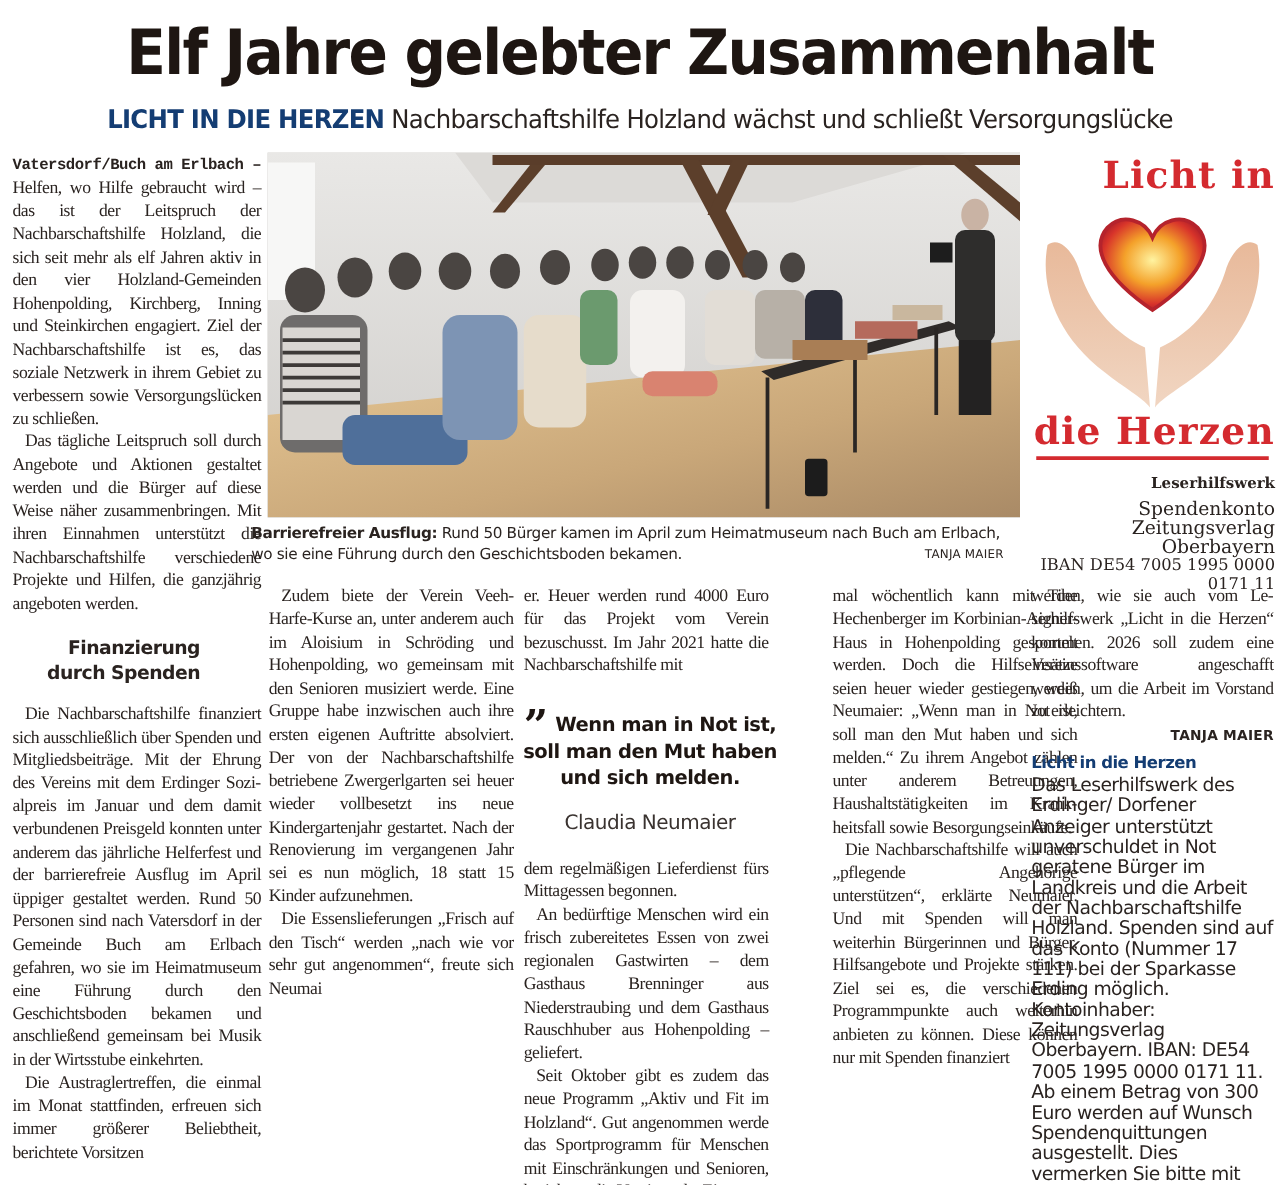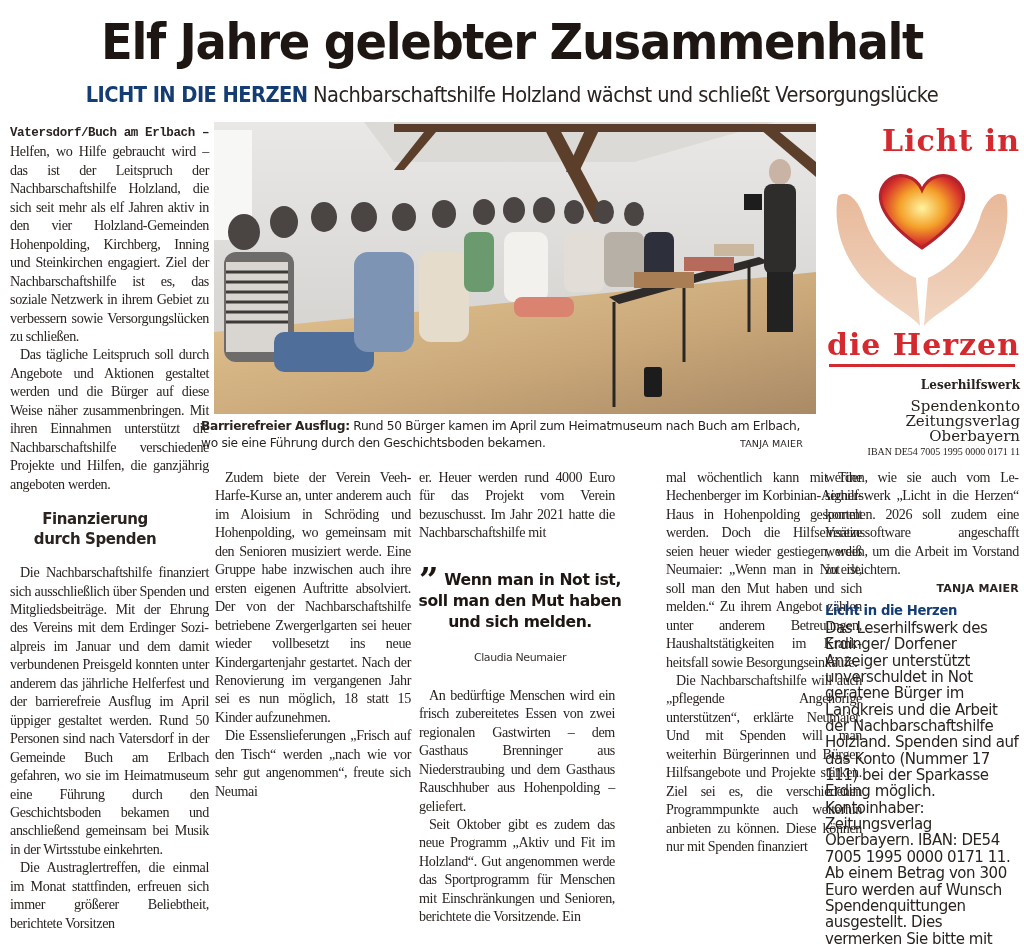--- a/index.html
+++ b/index.html
@@ -25,21 +25,21 @@
     font-size: 14.1px; line-height: 18.45px; text-align: justify; hyphens: manual;
     color: #2a2320; letter-spacing: -0.35px;
   }
   .col p { text-indent: 10px; }
   .col p.noindent { text-indent: 0; }
   .dateline { font-family: Liberation Mono, monospace; font-weight: bold; font-size: 12.5px; letter-spacing: -0.4px; }
 
   .subhead {
     font-family: "DejaVu Sans", sans-serif; font-weight: bold; font-size: 15px;
     line-height: 20px; color: #2a2320; padding-left: 20px; margin: 16px 0 14px 0;
-    text-align: center; letter-spacing: -0.4px;
+    text-align: right; letter-spacing: -0.4px;
   }
 
   .photo {
     position: absolute; left: 214px; top: 122px; width: 602px; height: 292px;
     overflow: hidden; background: #d8d6d2;
   }
   .caption {
     position: absolute; left: 201px; top: 418px; width: 602px;
     font-family: "DejaVu Sans", sans-serif; font-size: 12.2px; line-height: 17px;
     color: #2a2320; letter-spacing: -0.3px;
@@ -55,21 +55,21 @@
   .logo-line { width: 186px; height: 3px; background: #d42a2f; margin: 2px auto 10px; }
   .logo-sub { font-family: "DejaVu Serif", serif; font-weight: bold; font-size: 12px; line-height: 16px; color: #2a2320; }
   .logo-small { font-family: "DejaVu Serif", serif; font-size: 15px; line-height: 15px; color: #2a2320; }
 
   .quote {
     margin: 28px 0 18px -4px; width: 210px; text-align: center;
     font-family: "DejaVu Sans", sans-serif; font-weight: bold; font-size: 15.6px;
     line-height: 21px; color: #1e1612; letter-spacing: -0.4px;
   }
   .quote .qmark { font-size: 34px; line-height: 0; vertical-align: -7px; margin-right: 6px; font-family: "DejaVu Serif", serif; }
-  .quote-author { font-family: "DejaVu Sans", sans-serif; font-weight: normal; font-size: 11px; margin-top: 14px; color: #3a3330; }
+  .quote-author { font-family: "DejaVu Sans", sans-serif; font-weight: normal; font-size: 16px; margin-top: 14px; color: #3a3330; }
 
   .author-sign {
     text-align: right; font-family: "DejaVu Sans", sans-serif; font-weight: bold;
     font-size: 11px; letter-spacing: 0.2px; margin-top: 1px;
   }
   .infobox { position: absolute; left: 825px; top: 602px; width: 198px; font-family: "DejaVu Sans", sans-serif; }
   .infobox h3 { font-size: 13.2px; line-height: 18px; color: #143d73; font-weight: bold; letter-spacing: -0.4px; }
   .infobox p { font-size: 15px; line-height: 16.35px; color: #2a2320; letter-spacing: -0.45px; }
 </style>
 </head>
@@ -185,34 +185,35 @@
     </defs>
     <path d="M14,38 C8,70 20,110 60,140 C75,152 90,160 96,168 L92,120 C70,110 50,90 40,60 C36,45 24,30 14,38 Z" fill="url(#skin)"></path>
     <path d="M182,38 C188,70 176,110 136,140 C121,152 106,160 100,168 L104,120 C126,110 146,90 156,60 C160,45 172,30 182,38 Z" fill="url(#skin)"></path>
     <path d="M98,90 C60,64 48,40 62,24 C74,12 92,18 98,32 C104,18 122,12 134,24 C148,40 136,64 98,90 Z" fill="url(#heartfill)" stroke="#b5232c" stroke-width="3"></path>
   </svg>
   <div class="logo-title" style="margin-top:-4px;">die Herzen</div>
   <div class="logo-line"></div>
   <div class="logo-sub">Leserhilfswerk</div>
   <div class="logo-small" style="margin-top:6px;">Spendenkonto</div>
   <div class="logo-small">Zeitungsverlag Oberbayern</div>
-  <div class="logo-small" style="font-size:10px;font-family:Liberation Serif, serif;">IBAN DE54 7005 1995 0000 0171 11</div>
+  <div class="logo-small" style="font-size:13px;">IBAN DE54 7005 1995 0000 0171 11</div>
 </div>
 
 <div class="col" style="left:215px; top:468px; width:196px;">
   <p>Zudem biete der Verein Veeh-Harfe-Kurse an, unter anderem auch im Aloisium in Schröding und Hohenpolding, wo ge­meinsam mit den Senioren mu­siziert werde. Eine Gruppe ha­be inzwischen auch ihre ersten eigenen Auftritte absolviert. Der von der Nachbarschaftshil­fe betriebene Zwergerlgarten sei heuer wieder vollbesetzt ins neue Kindergartenjahr gestar­tet. Nach der Renovierung im vergangenen Jahr sei es nun möglich, 18 statt 15 Kinder auf­zunehmen.</p>
   <p>Die Essenslieferungen „Frisch auf den Tisch“ werden „nach wie vor sehr gut ange­nommen“, freute sich Neumai­</p>
 </div>
 
 <div class="col" style="left:419px; top:468px; width:196px;">
   <p class="noindent">er. Heuer werden rund 4000 Eu­ro für das Projekt vom Verein bezuschusst. Im Jahr 2021 hatte die Nachbarschaftshilfe mit</p>
   <div class="quote">
     <span class="qmark">”</span><span>Wenn man in Not ist, soll man den Mut haben und sich melden.</span>
     <div class="quote-author">Claudia Neumaier</div>
   </div>
+  <p class="noindent">dem regelmäßigen Lieferdienst fürs Mittagessen begonnen.</p>
   <p>An bedürftige Menschen wird ein frisch zubereitetes Essen von zwei regionalen Gastwir­ten – dem Gasthaus Brenninger aus Niederstraubing und dem Gasthaus Rauschhuber aus Ho­henpolding – geliefert.</p>
   <p>Seit Oktober gibt es zudem das neue Programm „Aktiv und Fit im Holzland“. Gut angenom­men werde das Sportpro­gramm für Menschen mit Ein­schränkungen und Senioren, berichtete die Vorsitzende. Ein­</p>
 </div>
 
 <div class="col" style="left:622px; top:468px; width:196px;margin-left:44px;">
   <p class="noindent">mal wöchentlich kann mit Tine Hechenberger im Korbinian-Aigner-Haus in Hohenpolding gesportelt werden. Doch die Hilfseinsätze seien heuer wie­der gestiegen, weiß Neumaier: „Wenn man in Not ist, soll man den Mut haben und sich mel­den.“ Zu ihrem Angebot zählen unter anderem Betreuungen, Haushaltstätigkeiten im Krank­heitsfall sowie Besorgungsein­käufe.</p>
   <p>Die Nachbarschaftshilfe will auch „pflegende Angehörige unterstützen“, erklärte Neu­maier. Und mit Spenden will man weiterhin Bürgerinnen und Bürger, Hilfsangebote und Projekte stärken. Ziel sei es, die verschiedenen Programm­punkte auch weiterhin anbie­ten zu können. Diese können nur mit Spenden finanziert</p>
 </div>
 
 <div class="col" style="left:825px; top:468px; width:194px;">

